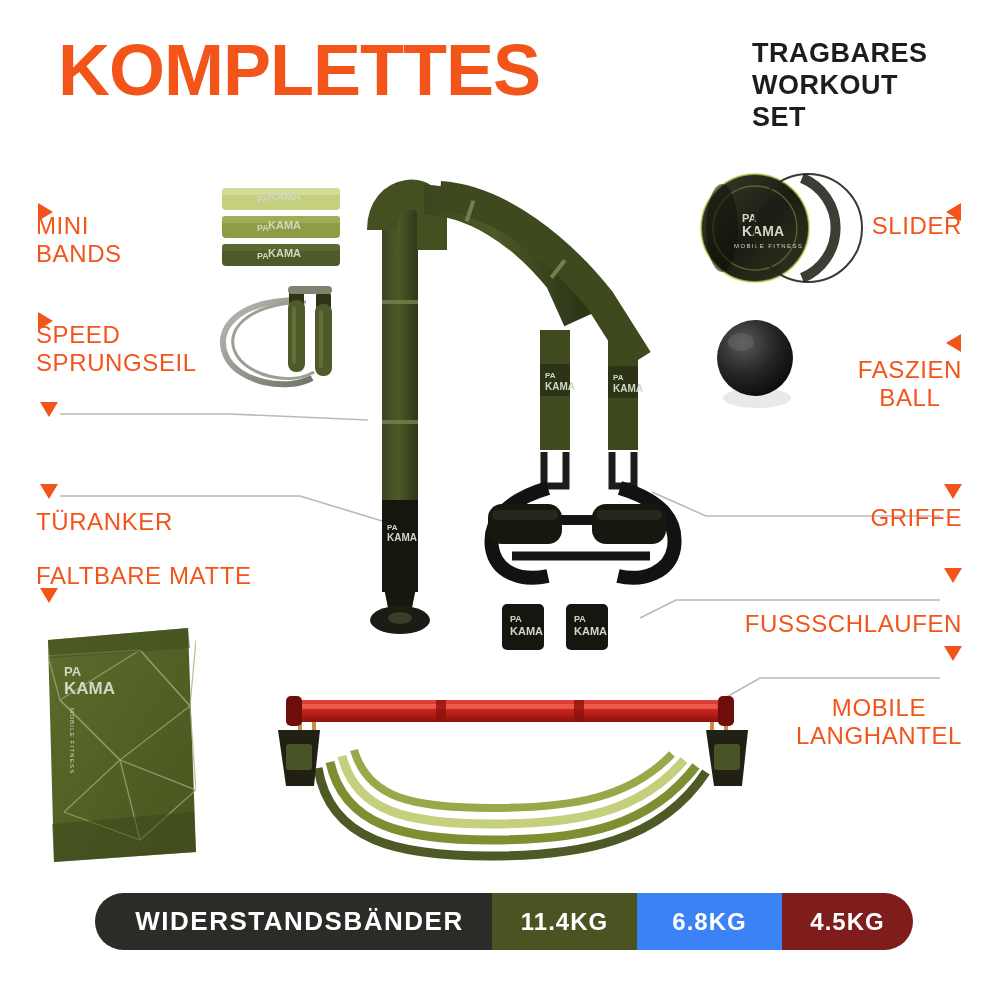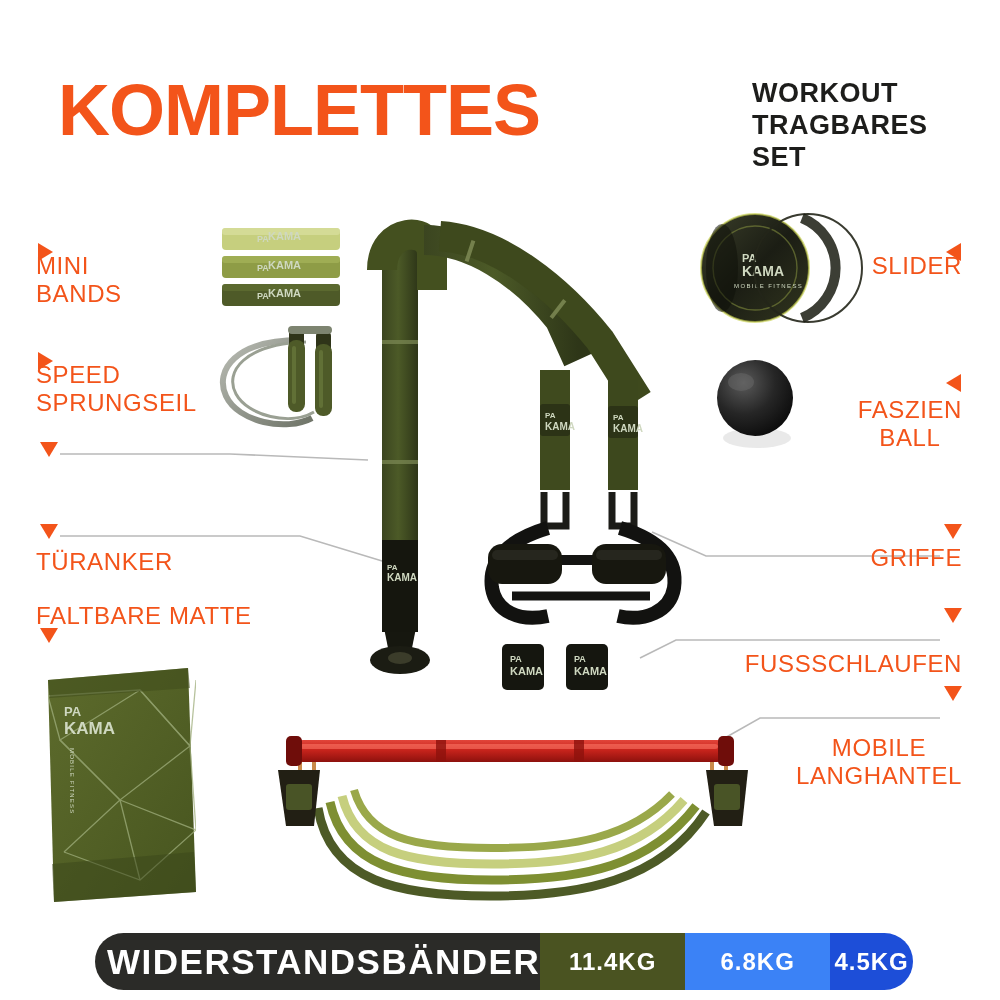--- a/index.html
+++ b/index.html
@@ -12,21 +12,20 @@
     height: 1000px;
     overflow: hidden;
     font-family: "Liberation Sans", sans-serif;
     position: relative;
   }
   .stage {
     position: absolute;
     inset: 0;
     width: 1000px;
     height: 804px;
-    margin-top: 40px;
   }
 
   
   .headline {
     position: absolute;
     left: 58px;
     top: 36px;
     font-size: 72px;
     font-weight: bold;
     letter-spacing: -1px;
@@ -98,42 +97,42 @@
     align-items: center;
     justify-content: center;
     color: #ffffff;
     font-weight: bold;
     letter-spacing: 1px;
     font-size: 24px;
   }
   .res-title {
     flex: 0 0 385px;
     background: #2b2b28;
-    font-size: 35px;
+    font-size: 26px;
     letter-spacing: 1.5px;
     padding-left: 12px;
   }
   .res-1 { flex: 0 0 145px; background: #4a5321; }
   .res-2 { flex: 0 0 145px; background: #3b82f6; }
-  .res-3 { flex: 1 1 auto;  background: #1d4ed8; }
+  .res-3 { flex: 1 1 auto;  background: #7f1d1d; }
 
   .wm {
     font-family: "Liberation Sans", sans-serif;
     fill: #cfd8c0;
   }
 </style>
 </head>
 <body>
 
 <div class="stage">
 
   <div class="headline">KOMPLETTES</div>
   <div class="subhead">
+    <div>TRAGBARES</div>
     <div>WORKOUT</div>
-    <div>TRAGBARES</div>
     <div>SET</div>
   </div>
 
   <svg width="1000" height="1000" viewBox="0 0 1000 1000" style="position:absolute;left:0;top:0;">
 
     <defs>
       <linearGradient id="gSlider" x1="0" y1="0" x2="1" y2="1">
         <stop offset="0%" stop-color="#3b3f2a"></stop>
         <stop offset="50%" stop-color="#1b1d14"></stop>
         <stop offset="100%" stop-color="#32361f"></stop>

